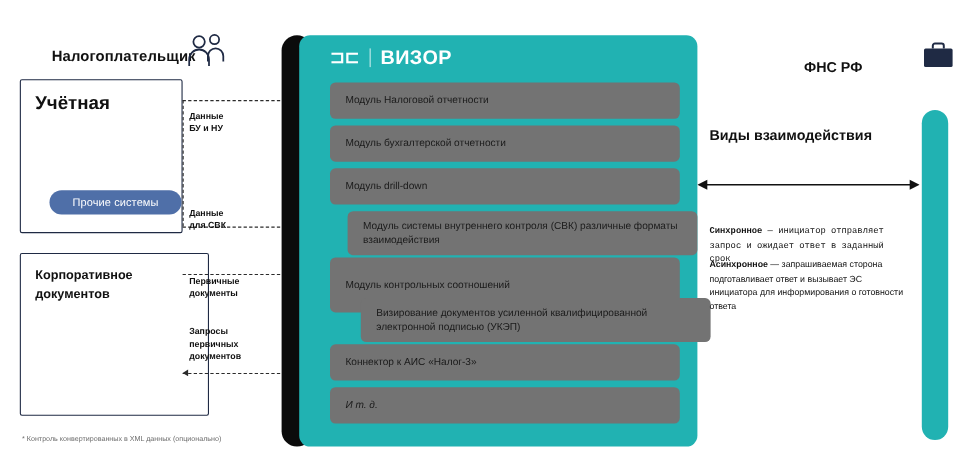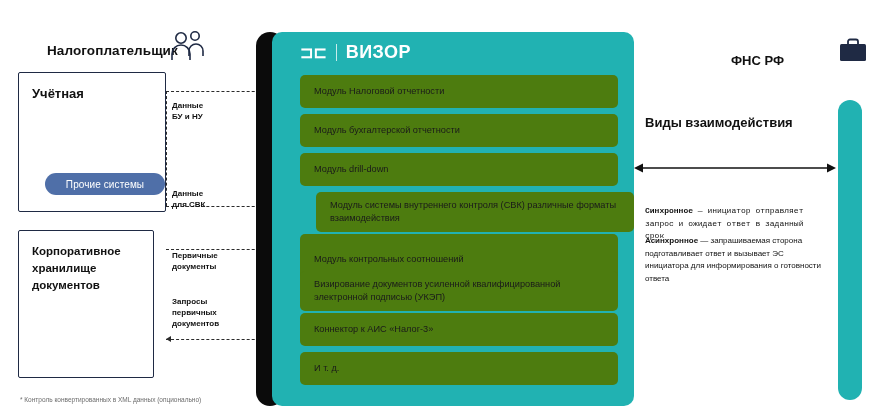--- a/index.html
+++ b/index.html
@@ -40,21 +40,21 @@
     left: 18px;
     top: 72px;
     width: 148px;
     height: 140px;
     border-radius: 2px;
   }
   #box-uchet .box-label {
     position: absolute;
     left: 13px;
     top: 12px;
-    font-size: 13px;
+    font-size: 17px;
     font-weight: bold;
     line-height: 17px;
     color: #111;
   }
   .pill {
     position: absolute;
     left: 26px;
     bottom: 16px;
     width: 120px;
     height: 22px;
@@ -63,21 +63,21 @@
     color: #fff;
     font-size: 10px;
     display: flex;
     align-items: center;
     justify-content: center;
     letter-spacing: .1px;
   }
   #box-korp {
     left: 18px;
     top: 230px;
-    width: 136px;
+    width: 172px;
     height: 148px;
     border-radius: 2px;
   }
   #box-korp .box-label {
     position: absolute;
     left: 13px;
     top: 12px;
     font-size: 11.5px;
     font-weight: bold;
     line-height: 17px;
@@ -198,21 +198,21 @@
   #teal-header .brand {
     font-size: 18px;
     font-weight: bold;
     letter-spacing: .4px;
   }
 
   .module {
     position: absolute;
     left: 300px;
     width: 318px;
-    background: #4d7c0f;
+    background: #737373;
     border-radius: 5px;
     box-sizing: border-box;
     padding: 0 14px;
     display: flex;
     align-items: center;
     font-size: 9.2px;
     color: #1a1a1a;
     line-height: 13px;
   }
 
@@ -304,21 +304,20 @@
   <div class="box-outline" id="box-uchet">
     <div class="box-label">
       <div>Учётная</div>
     </div>
     <div class="pill">Прочие системы</div>
   </div>
 
   <div class="box-outline" id="box-korp">
     <div class="box-label">
       <div>Корпоративное</div>
-      <div>хранилище</div>
       <div>документов</div>
     </div>
   </div>
 
   <div class="footnote">* Контроль конвертированных в XML данных (опционально)</div>
 
   <div class="dash-h" style="left:166px; top:91px; width:124px;"></div>
   <div class="arrow-head-r" style="left:288px; top:87.5px;"></div>
   <div class="arrow-label" id="lbl-bu">
     <div>Данные</div>
@@ -358,23 +357,23 @@
     <span class="logo-mark">⊐⊏</span>
     <span class="divider"></span>
     <span class="brand">ВИЗОР</span>
   </div>
 
   <div class="module" style="top:75px;  height:33px;">Модуль Налоговой отчетности</div>
   <div class="module" style="top:114px; height:33px;">Модуль бухгалтерской отчетности</div>
   <div class="module" style="top:153px; height:33px;">Модуль drill-down</div>
   <div class="module" style="top:192px; height:40px;margin-left:16px;">Модуль системы внутреннего контроля (СВК) различные форматы взаимодействия</div>
   <div class="module" style="top:234px; height:50px;">Модуль контрольных соотношений</div>
-  <div class="module" style="top:271px; height:40px;">Визирование документов усиленной квалифицированной электронной подписью (УКЭП)</div>
+  <div class="module" style="top:271px; height:40px;margin-left:28px;">Визирование документов усиленной квалифицированной электронной подписью (УКЭП)</div>
   <div class="module" style="top:313px; height:33px;">Коннектор к АИС «Налог-3»</div>
-  <div class="module" style="top:352px; height:33px;">И т. д.</div>
+  <div class="module" style="top:352px; height:33px;font-style:italic;">И т. д.</div>
 
   <div id="fns-title">ФНС РФ</div>
 
   <svg id="briefcase-icon" viewBox="0 0 30 30">
     <path d="M10 8 v-2.5 a2 2 0 0 1 2-2 h6 a2 2 0 0 1 2 2 V8" fill="none" stroke="#1f2a44" stroke-width="1.8"></path>
     <rect x="2" y="8" width="26" height="17" rx="1.5" fill="#1f2a44"></rect>
   </svg>
 
   <div id="vert-teal"></div>
   <div id="vert-teal-text">Система АИС «Налог-3»</div>

